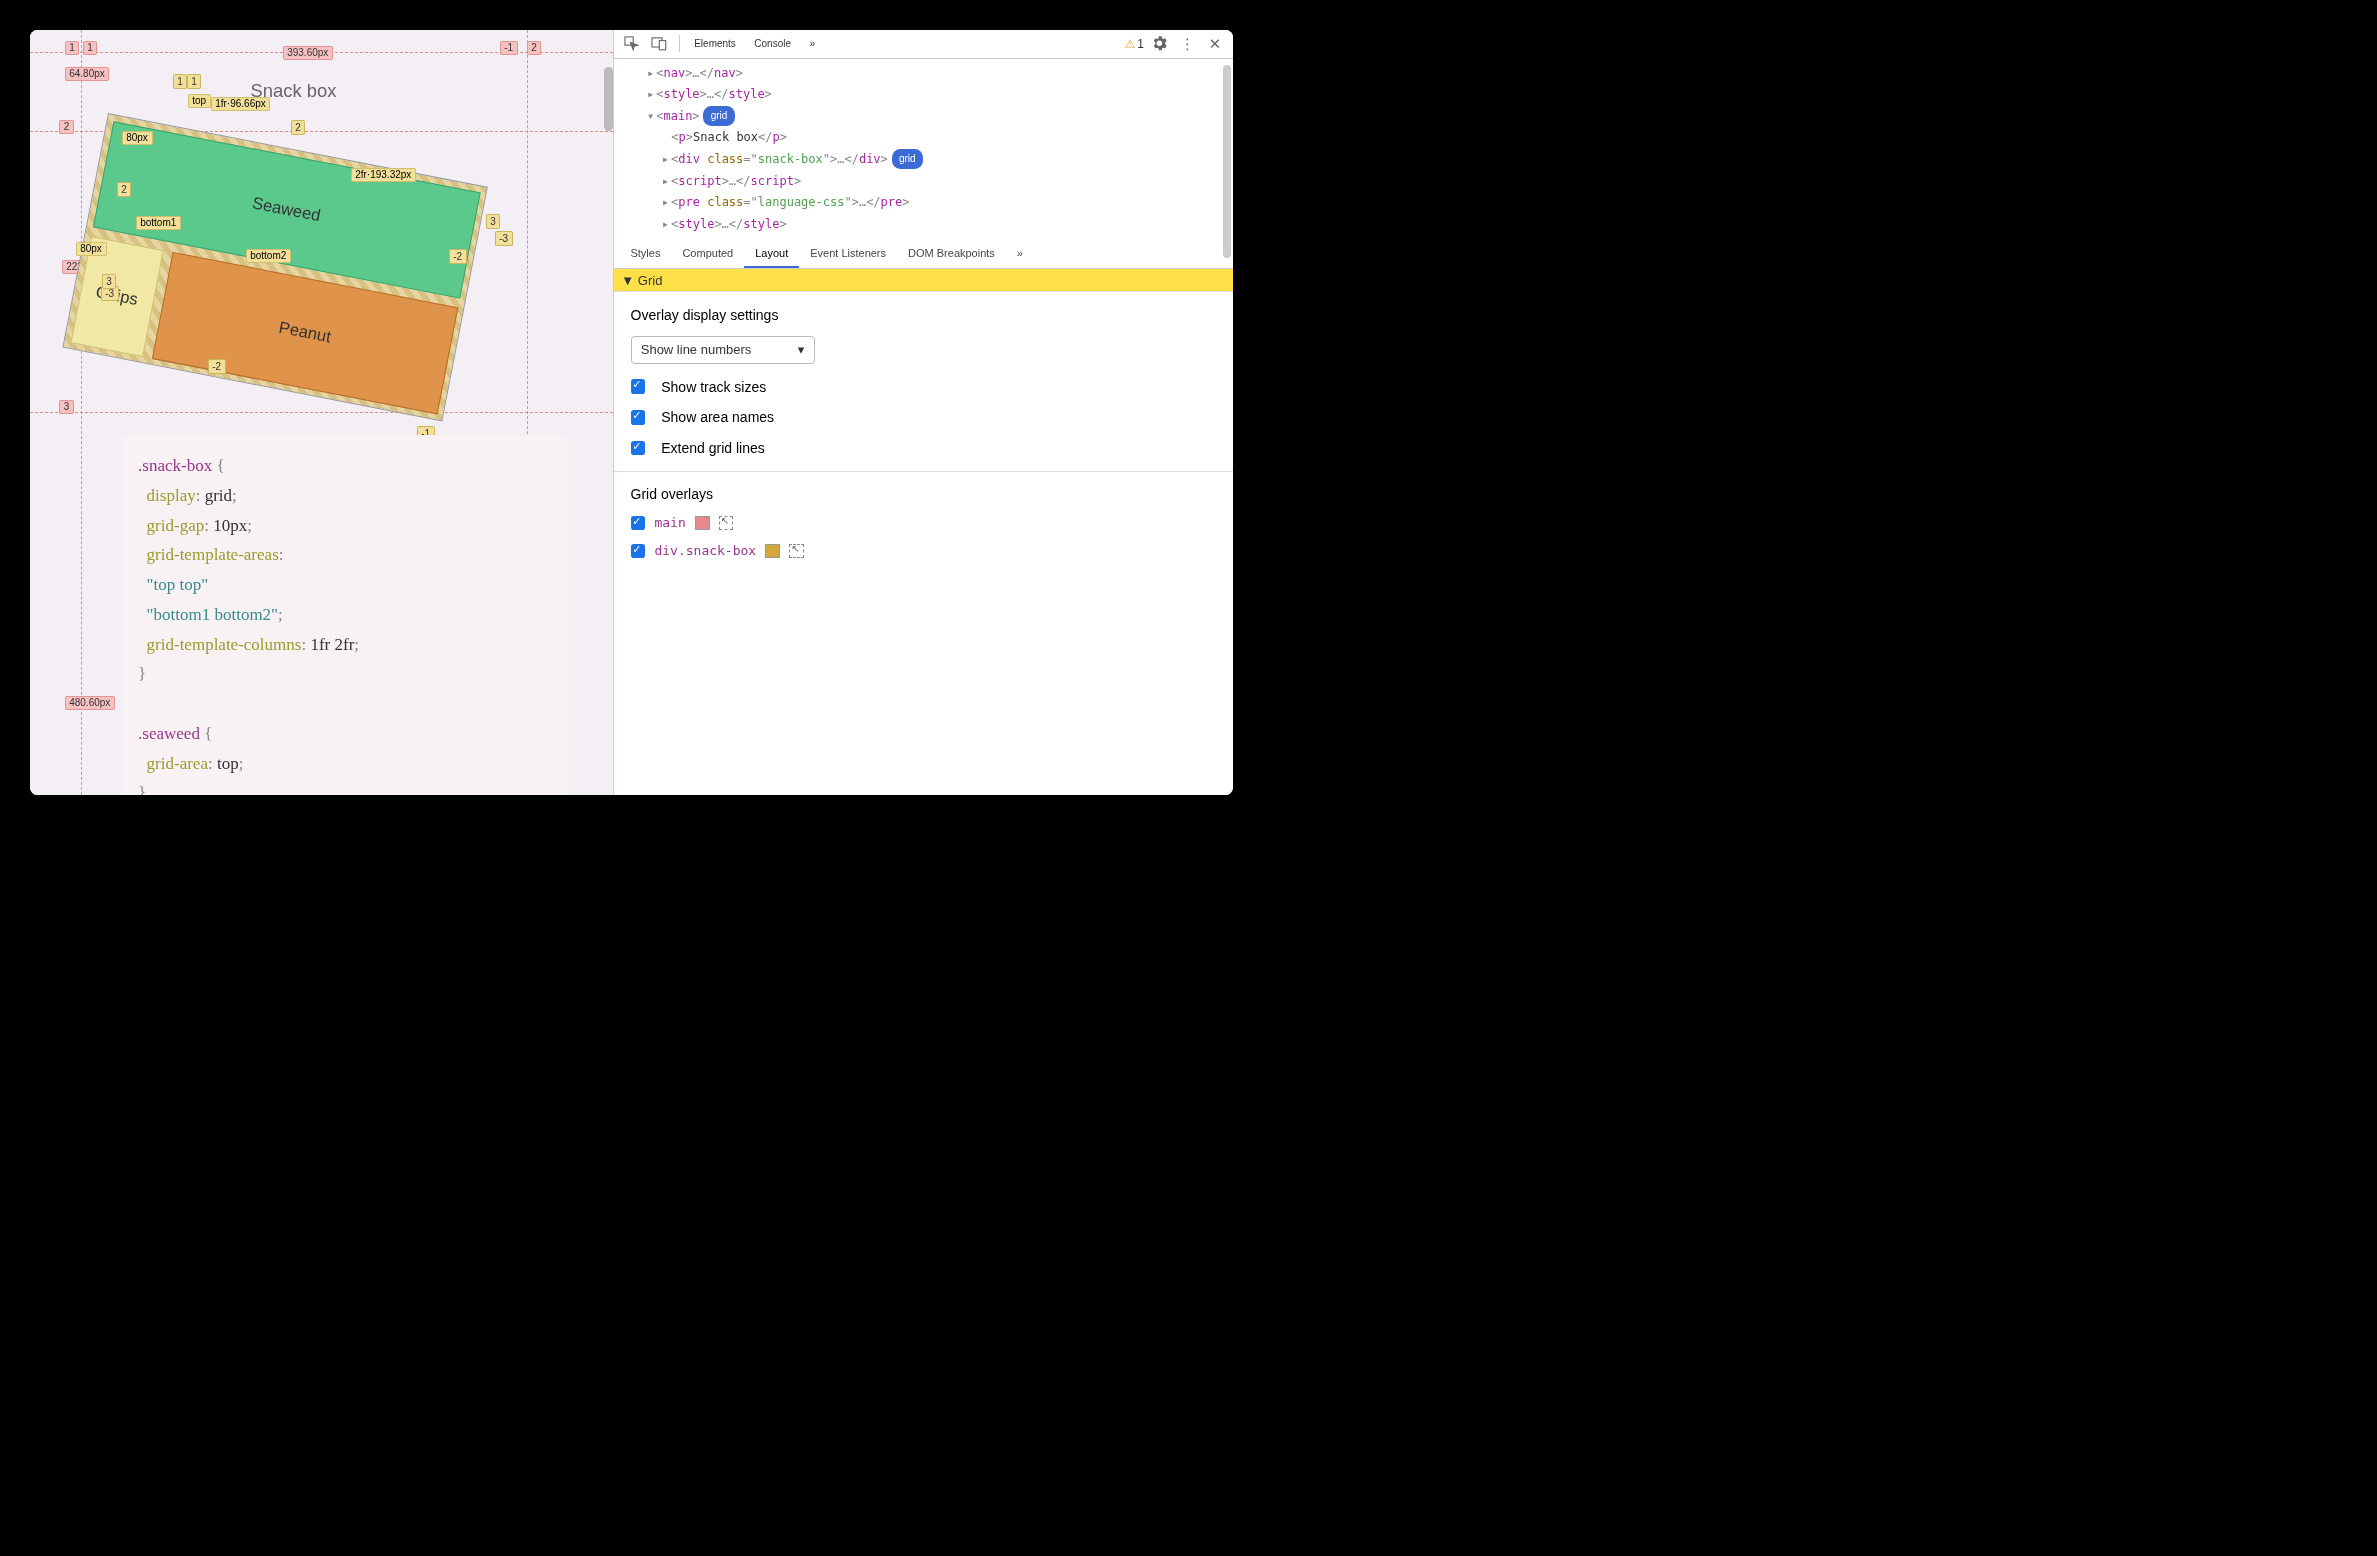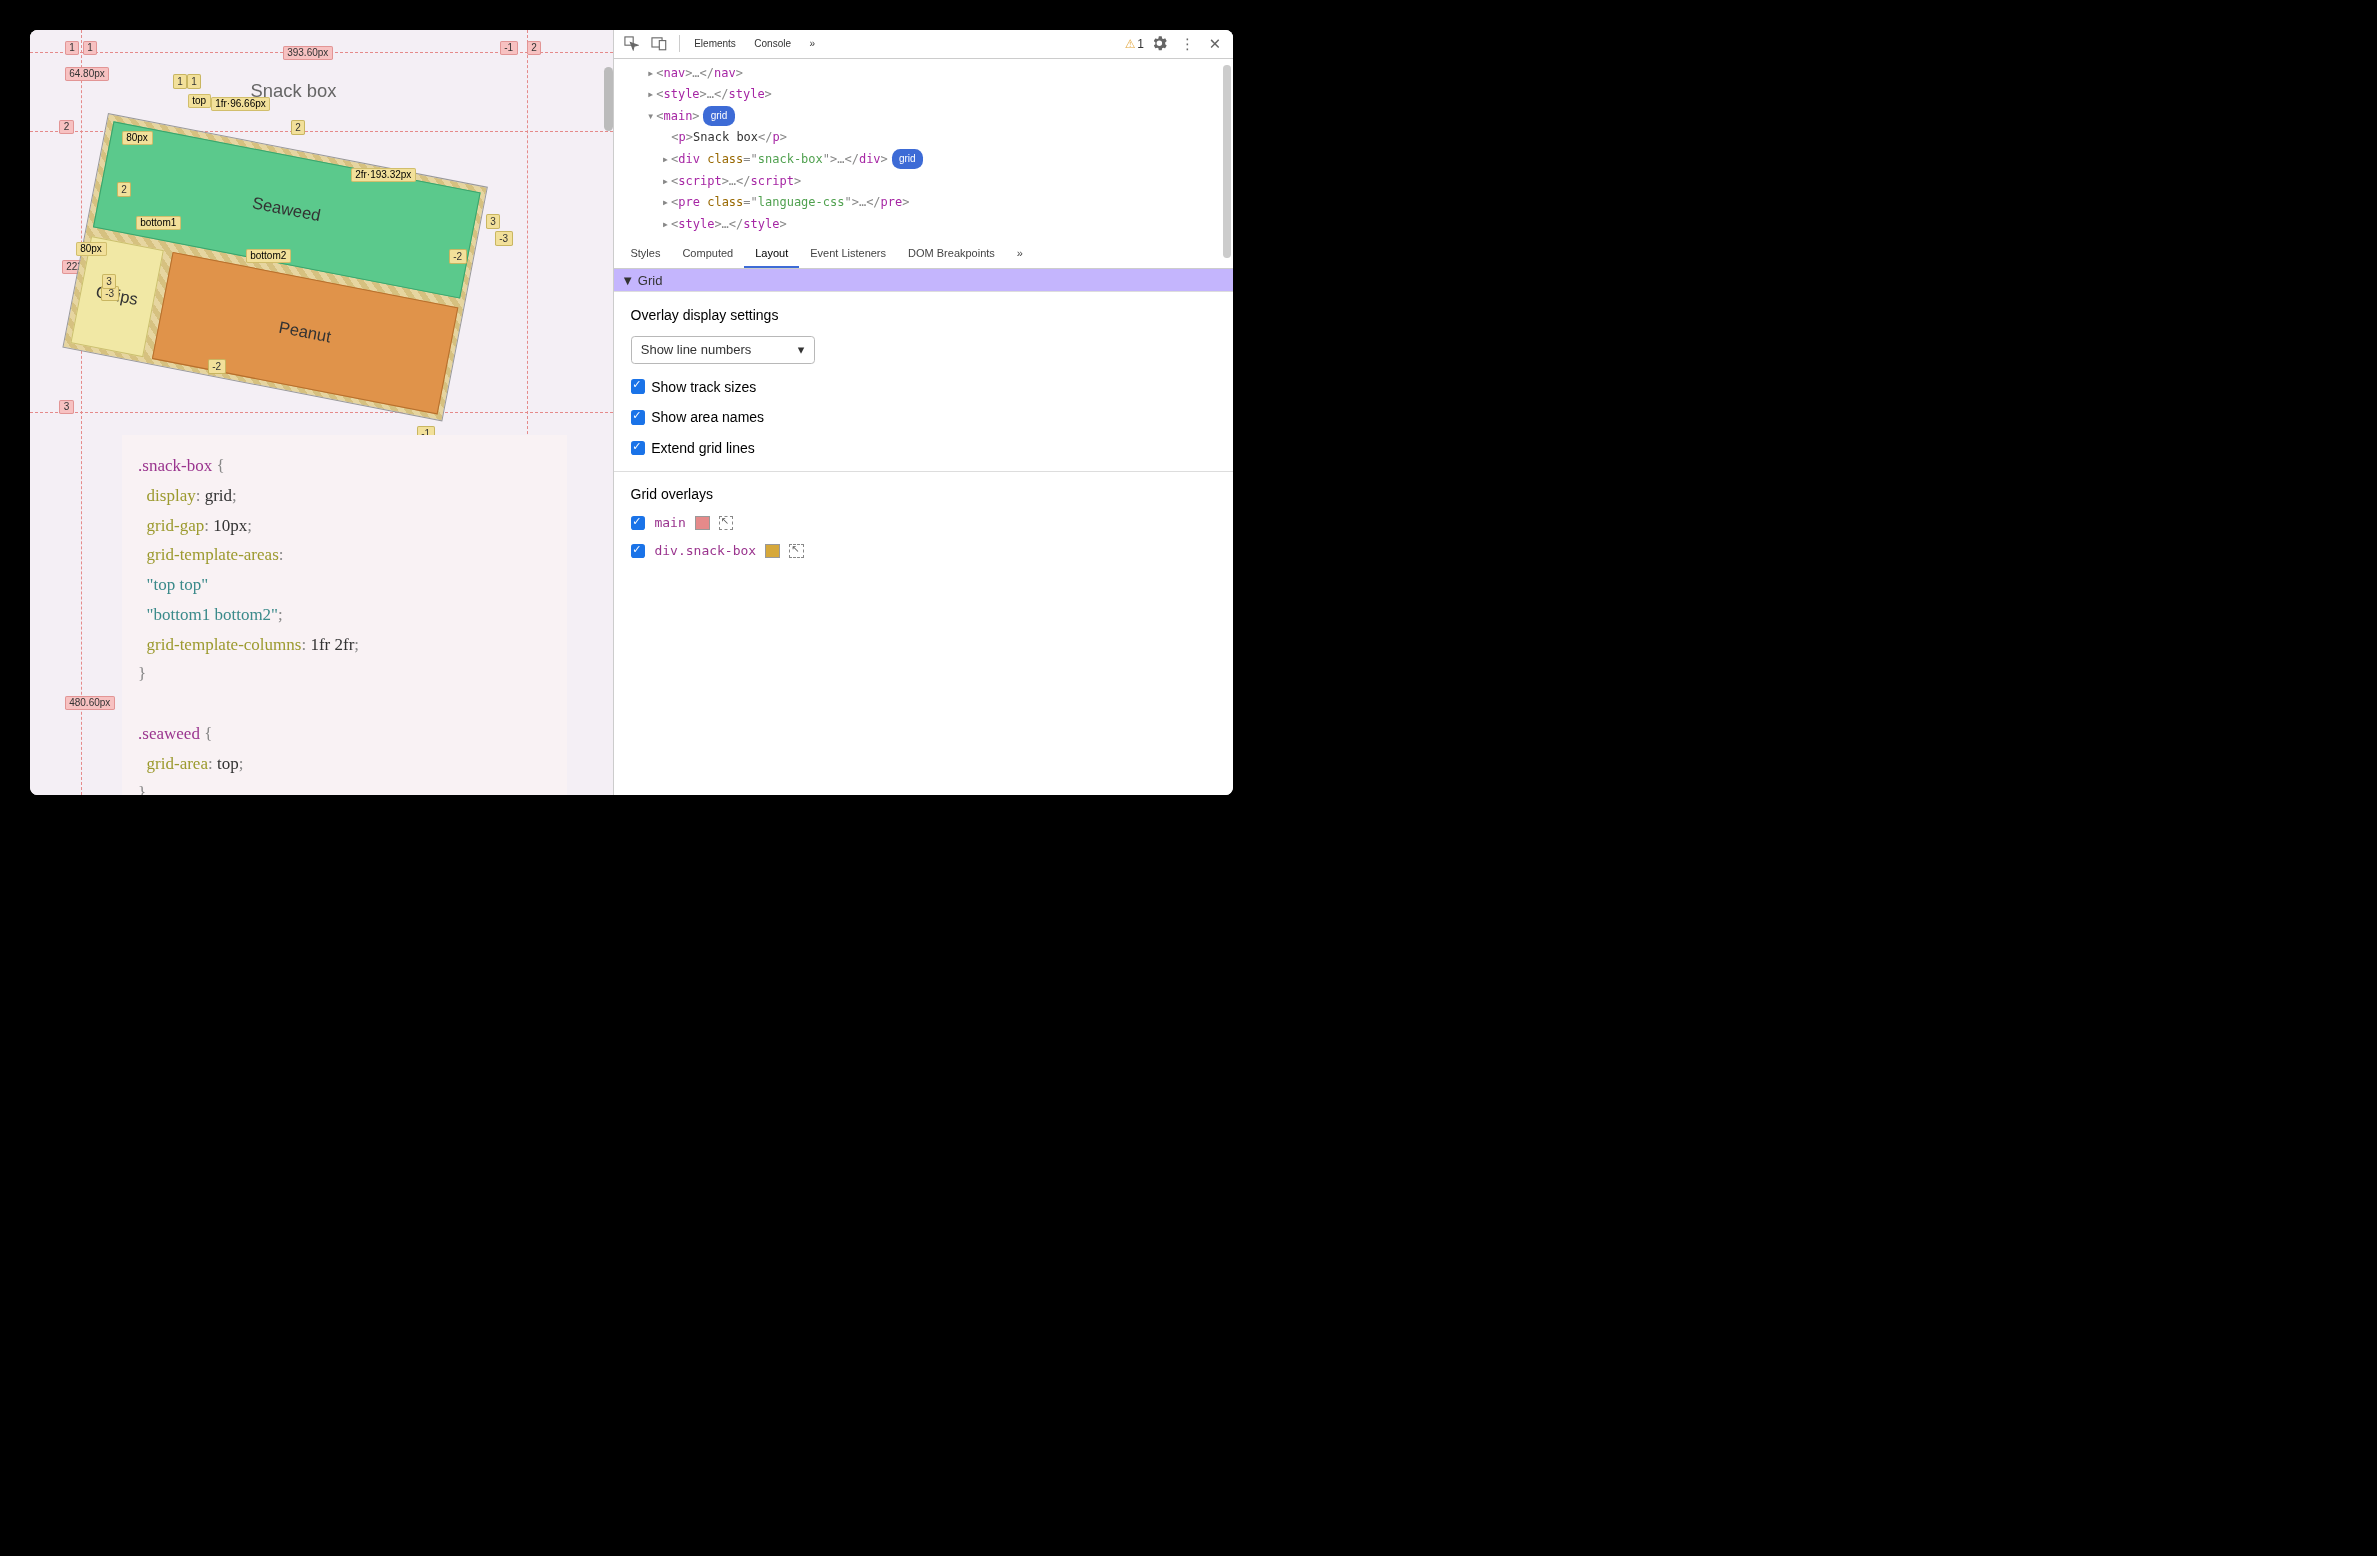--- a/index.html
+++ b/index.html
@@ -200,21 +200,21 @@
     .subtabs {
       display: flex;
       border-bottom: 0.9px solid #ccc;
       padding: 0 5.5px;
       font-size: 11px;
     }
     .subtab { padding: 7.4px 11px; color: #444; cursor: pointer; }
     .subtab.active { border-bottom: 2.8px solid #3d6bd6; color: #000; }
 
     .section-header {
-      background: #c4b5fd;
+      background: #fde047;
       border-bottom: 0.9px solid #ddd;
       padding: 3.7px 7.4px;
       font-size: 13px;
       color: #333;
     }
     .section-body {
       padding: 14.7px 16.6px;
       font-size: 14px;
     }
     .settings-title { font-weight: 400; margin-bottom: 13px; }
@@ -226,21 +226,21 @@
       border-radius: 3.7px;
       padding: 5.5px 9.2px;
       width: 184px;
       margin-bottom: 14.7px;
       font-size: 13px;
       color: #333;
     }
     .checkbox-row {
       display: flex;
       align-items: center;
-      gap: 6px;
+      gap: 16px;
       margin-bottom: 14.7px;
       text-align: right;
     }
     .cb {
       width: 14.7px; height: 14.7px;
       border-radius: 2.8px;
       background: #1a73e8;
       position: relative;
       flex-shrink: 0;
     }

